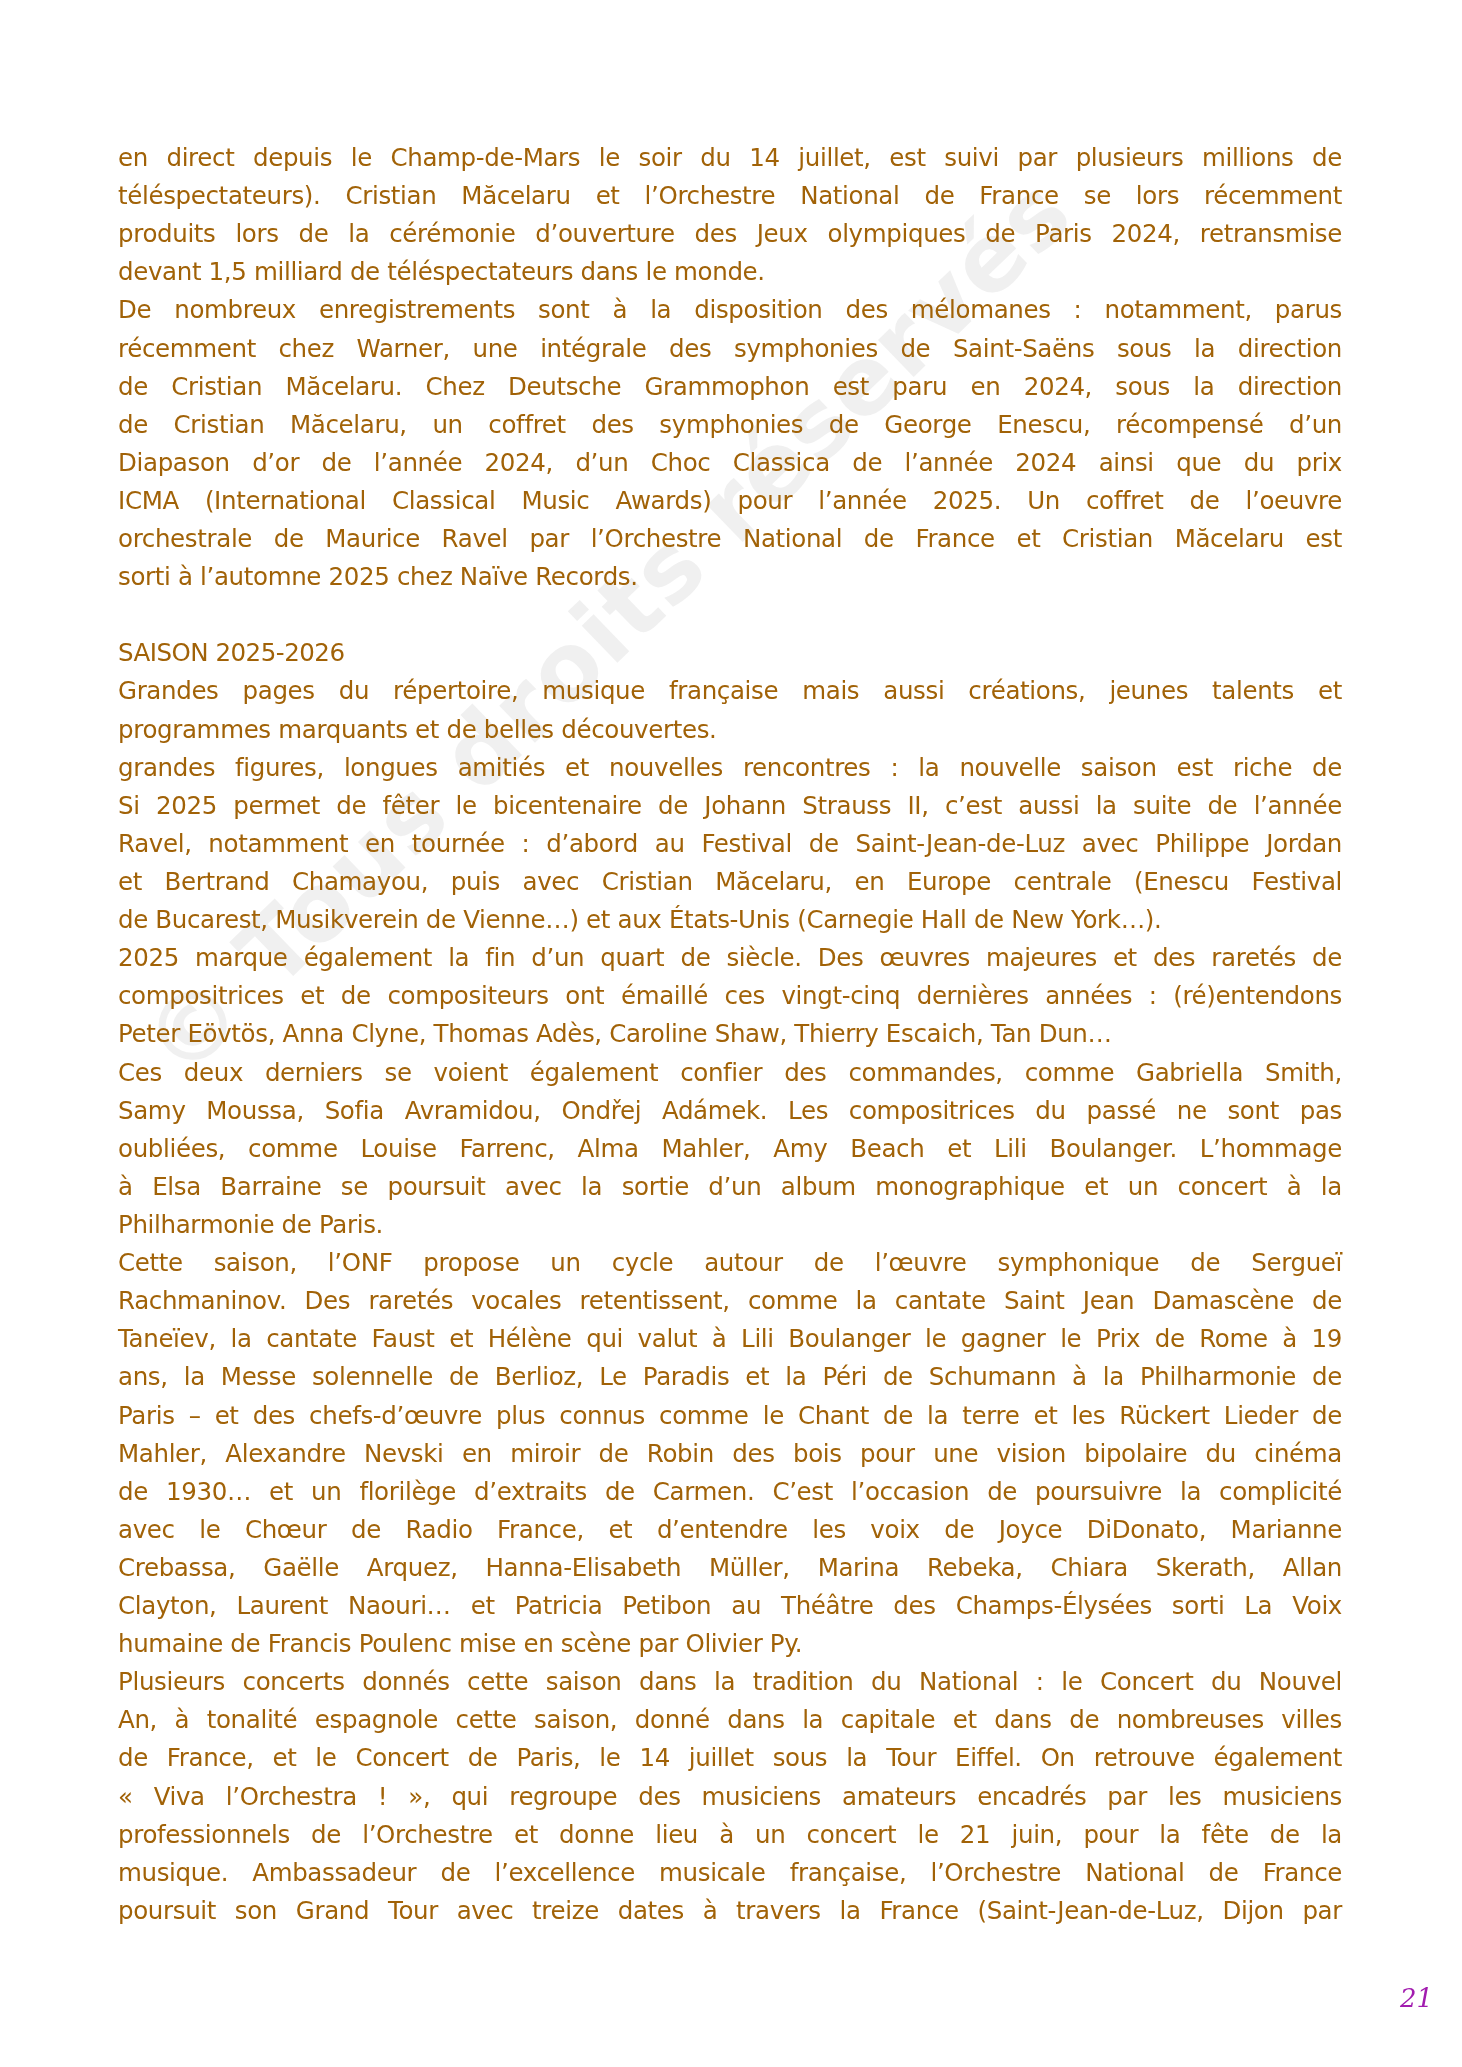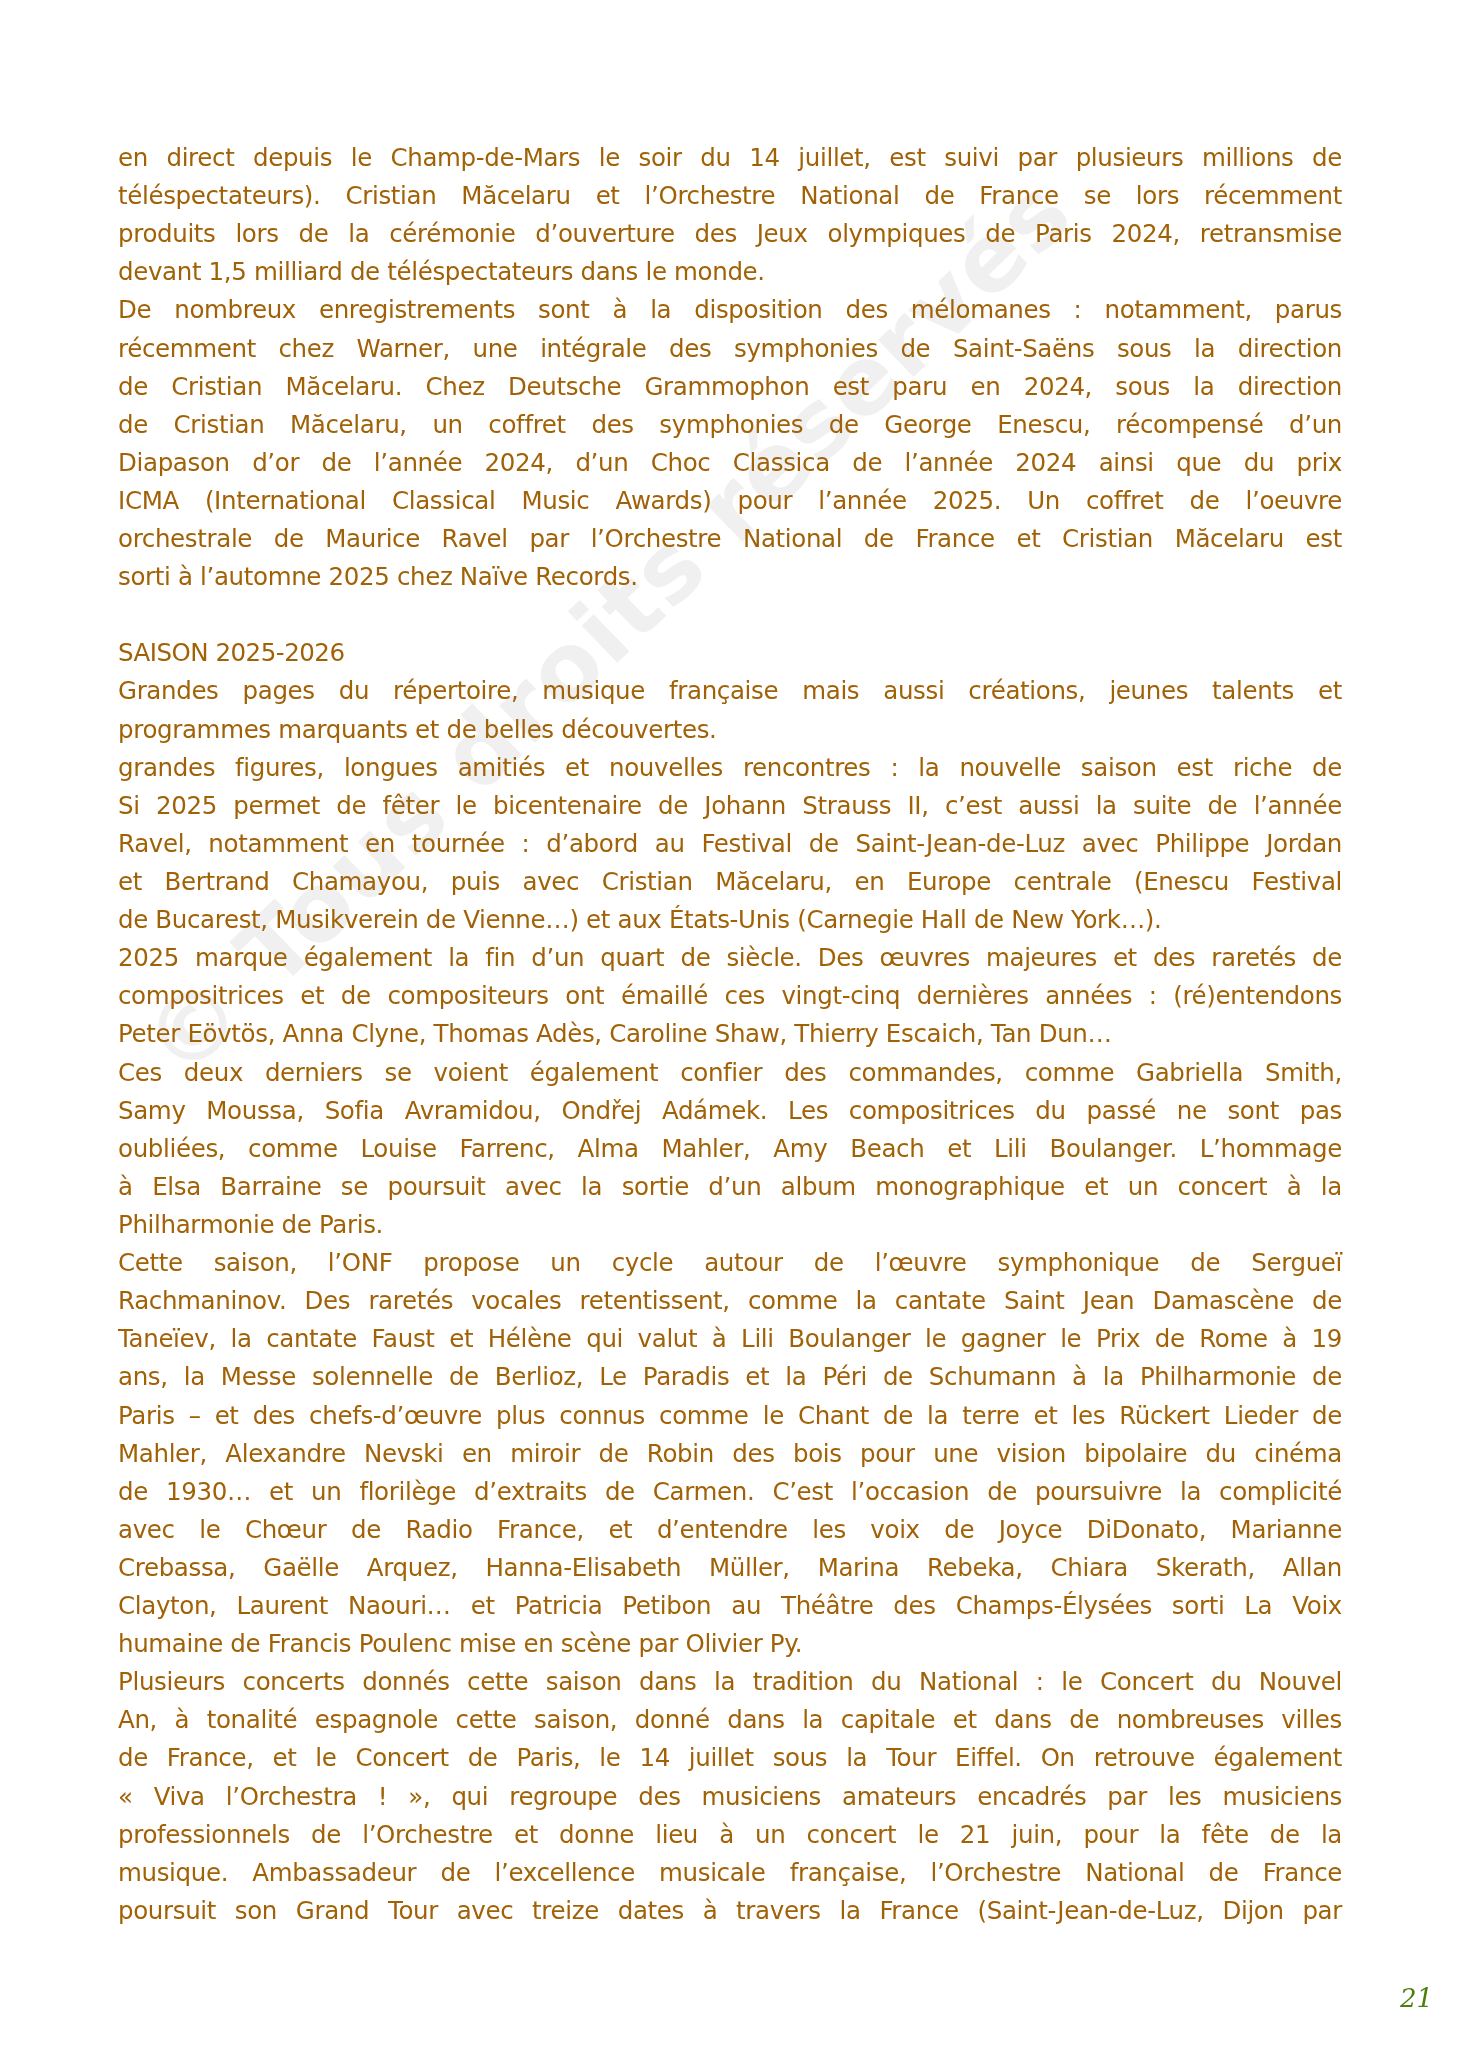--- a/index.html
+++ b/index.html
@@ -8,21 +8,21 @@
   .col { position:absolute; left:118px; width:1224px; top:139px;
          font-family:"DejaVu Sans", "Liberation Sans", sans-serif; font-size:24.5px;
          color:#a16207; }
   .ln { height:38.12px; line-height:38.12px; white-space:nowrap; overflow:visible;
         text-align:justify; text-align-last:justify; letter-spacing:-0.35px; }
   .ln.last { text-align-last:left; }
   .ln .it { }
   .gap { height:38px; }
   .heading { height:38.12px; line-height:38.12px; font-weight:normal; letter-spacing:-0.5px; }
   .pagenum { position:absolute; left:1400px; top:1983px; font-family:"DejaVu Serif","Liberation Serif", serif;
-             font-style:italic; font-size:26px; color:#4d7c0f; }
+             font-style:italic; font-size:26px; color:#a21caf; }
   .wm { position:absolute; left:160px; top:1005px; transform-origin:0 50%; transform:rotate(-44deg);
         font-family:"DejaVu Sans","Liberation Sans", sans-serif; font-weight:bold; font-size:94px;
         color:rgba(140,140,140,0.13); white-space:nowrap; pointer-events:none; letter-spacing:2px; }
 </style>
 </head>
 <body>
 
 <div class="page">
   <div class="wm">© Tous droits réservés</div>
 

